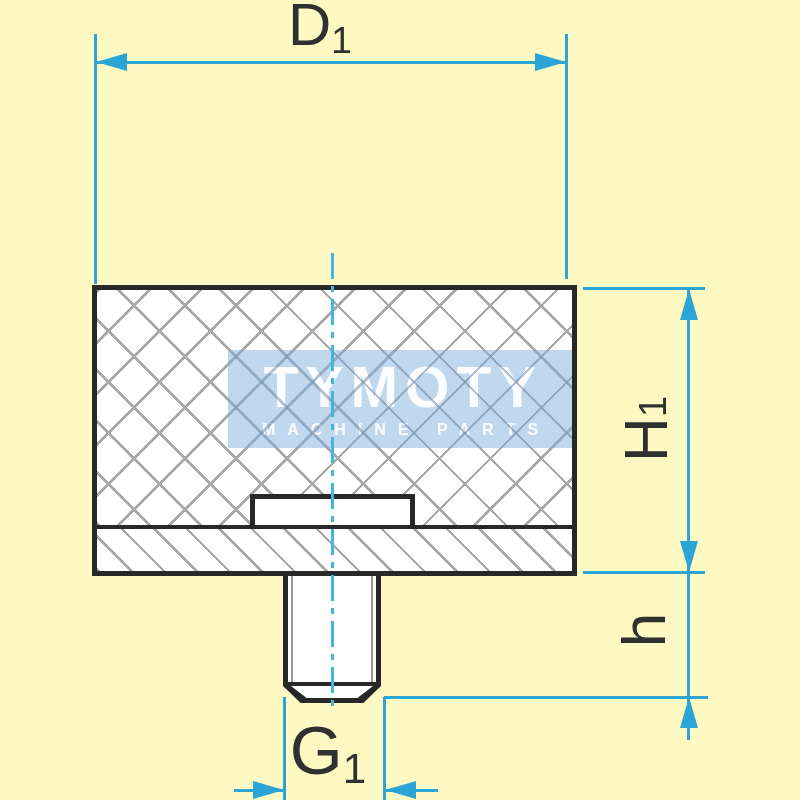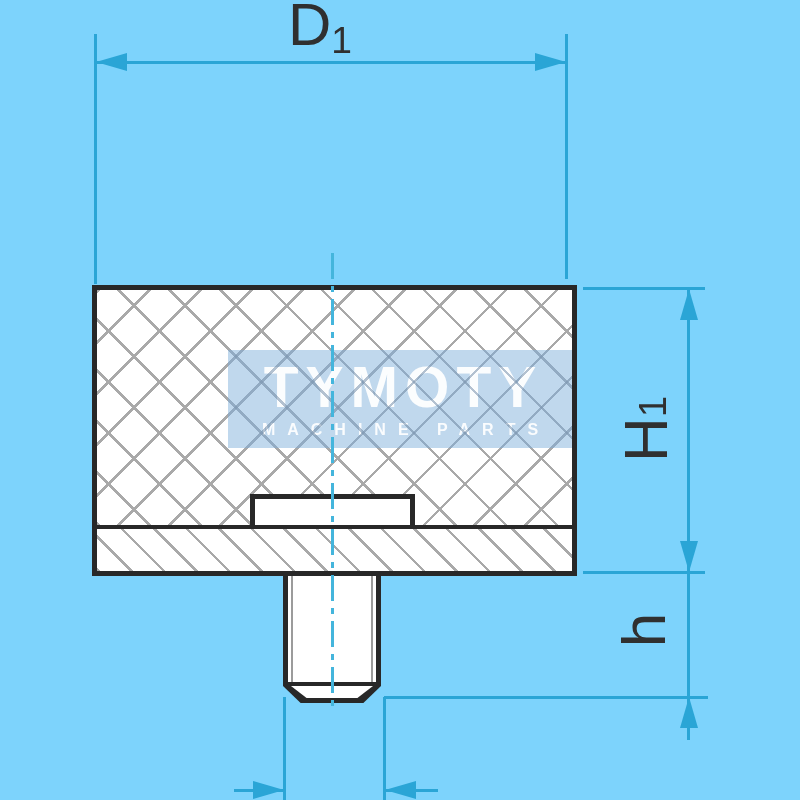--- a/index.html
+++ b/index.html
@@ -1,17 +1,17 @@
 <!DOCTYPE html>
 <html style="--dimension_blue: #2aa5d6; --centerline_blue: #44b5dc; --line_black: #282828; --hatch_gray: #a9a9a9; --label_gray: #303030; --watermark_bg: #b2d0e9; --watermark_text: #ffffff;"><head>
 <meta charset="utf-8">
 <style>
   html,body{margin:0;padding:0;background:#fff;}
   #canvas{
-    position:relative;width:800px;height:800px;background:#7dd3fc;overflow:hidden;
+    position:relative;width:800px;height:800px;background:#fef9c3;overflow:hidden;
     font-family:"Liberation Sans",sans-serif;
   }
   .blue-line{position:absolute;background:var(--dimension_blue);}
   
   .arr{position:absolute;width:0;height:0;}
   .arr-left {border-top:9px solid transparent;border-bottom:9px solid transparent;border-right:31px solid var(--dimension_blue);}
   .arr-right{border-top:9px solid transparent;border-bottom:9px solid transparent;border-left:31px solid var(--dimension_blue);}
   .arr-up   {border-left:9px solid transparent;border-right:9px solid transparent;border-bottom:31px solid var(--dimension_blue);}
   .arr-down {border-left:9px solid transparent;border-right:9px solid transparent;border-top:31px solid var(--dimension_blue);}
   
@@ -142,14 +142,17 @@
     <span>h</span>
       <span class="sub"></span>
   </div>
 
   <div class="blue-line" style="left:283px;top:697px;width:3px;height:103px;"></div>
   <div class="blue-line" style="left:383px;top:697px;width:3px;height:103px;"></div>
   <div class="blue-line" style="left:234px;top:789px;width:49px;height:3px;"></div>
   <div class="blue-line" style="left:386px;top:789px;width:52px;height:3px;"></div>
   <div class="arr arr-right" style="left:253px;top:781px;"></div>
   <div class="arr arr-left" style="left:385px;top:781px;"></div>
+  <div class="dim-label" style="left:248px;top:713px;width:160px;font-size:68px;line-height:74px;">
+    <span>G</span><span class="sub">1</span>
+  </div>
 
 </div>
 
 </body></html>

